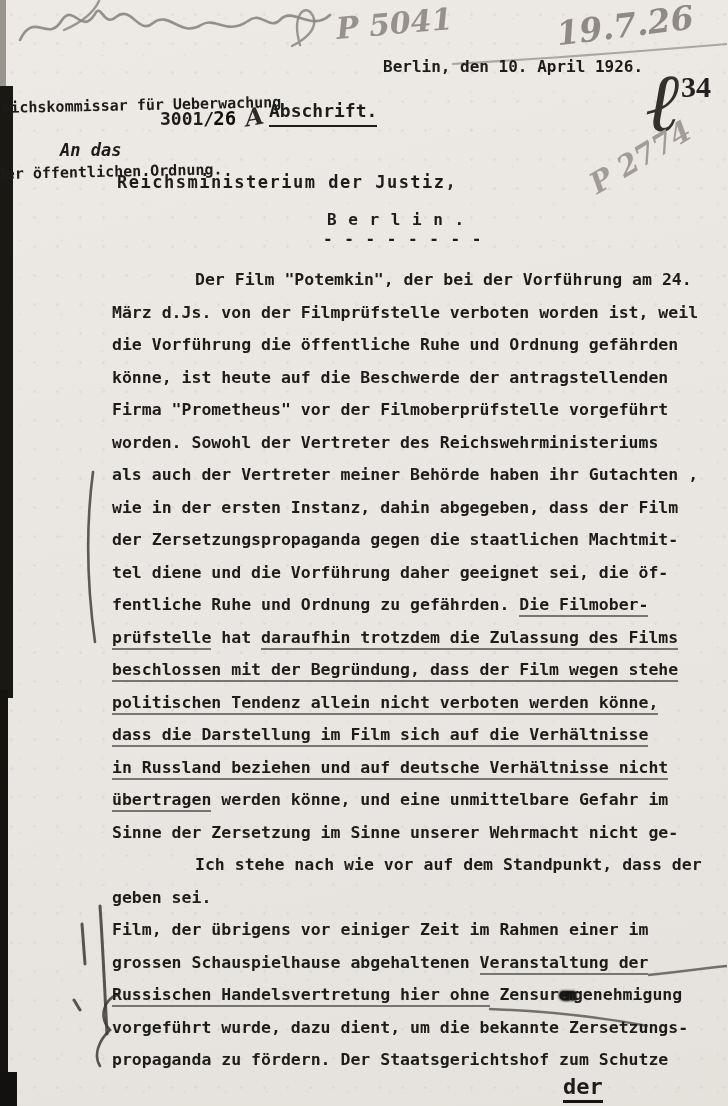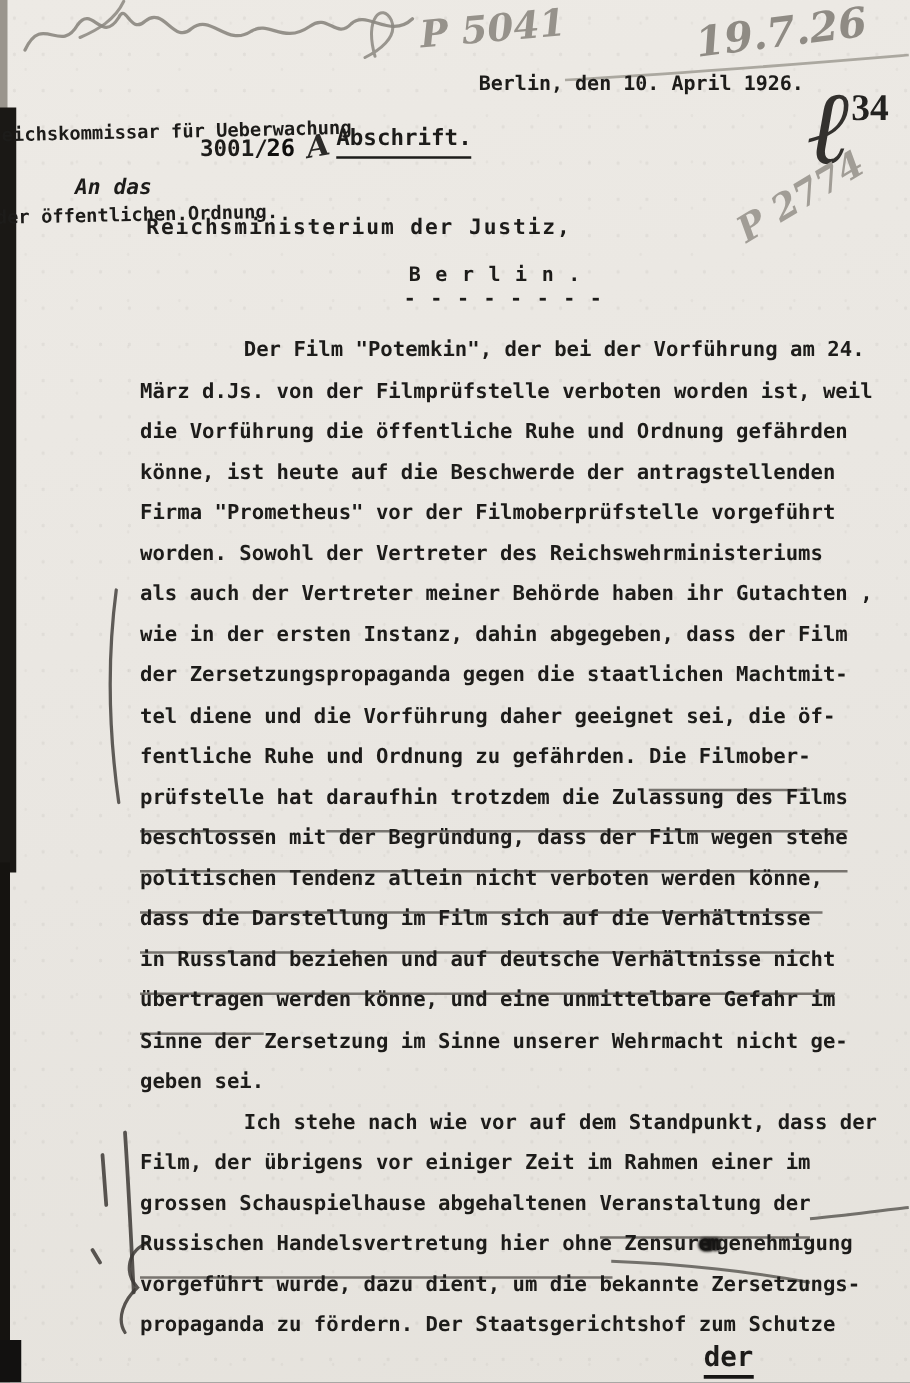--- a/index.html
+++ b/index.html
@@ -41,21 +41,21 @@
   .hw-registry{left:584px;top:140px;font-size:29px;transform:rotate(-31deg);color:#a19d96;}
   
   .an-das{left:60px;top:140px;font-size:17px;font-style:italic;}
   .recipient{left:117px;top:172px;font-size:17px;letter-spacing:1.5px;text-align:right;}
   .city{left:327px;top:210px;font-size:16px;letter-spacing:1px;}
   .city-dashes{left:323px;top:229px;font-size:16px;letter-spacing:1px;}
   
   .body-text{left:112px;top:270px;width:596px;font-size:16.5px;font-weight:bold;}
   .bline{height:32.5px;white-space:pre;}
   .bline.ind{text-indent:83px;}
-  .pu{border-bottom:2.5px solid rgba(88,85,80,0.78);padding-bottom:17px;}
+  .pu{border-bottom:2.5px solid rgba(88,85,80,0.78);padding-bottom:1px;}
   .ov{color:#161514;letter-spacing:-3px;
       text-shadow:0 0 3px #1b1a18,1px 1px 2px #1b1a18,-1px 0 2px #1b1a18;}
   .catchword{left:563px;top:1074px;font-size:22px;border-bottom:3px solid #161514;padding-bottom:1px;}
   svg.overlay{position:absolute;left:0;top:0;pointer-events:none;}
 </style>
 </head>
 <body>
 
 <div class="page">
 
@@ -117,22 +117,22 @@
       <div class="bline"><span>der Zersetzungspropaganda gegen die staatlichen Machtmit-</span></div>
       <div class="bline"><span>tel diene und die Vorführung daher geeignet sei, die öf-</span></div>
       <div class="bline"><span>fentliche Ruhe und Ordnung zu gefährden. </span><span class="pu">Die Filmober-</span></div>
       <div class="bline"><span class="pu">prüfstelle</span><span> hat </span><span class="pu">daraufhin trotzdem die Zulassung des Films</span></div>
       <div class="bline"><span class="pu">beschlossen mit der Begründung, dass der Film wegen stehe</span></div>
       <div class="bline"><span class="pu">politischen Tendenz allein nicht verboten werden könne,</span></div>
       <div class="bline"><span class="pu">dass die Darstellung im Film sich auf die Verhältnisse</span></div>
       <div class="bline"><span class="pu">in Russland beziehen und auf deutsche Verhältnisse nicht</span></div>
       <div class="bline"><span class="pu">übertragen</span><span> werden könne, und eine unmittelbare Gefahr im</span></div>
       <div class="bline"><span>Sinne der Zersetzung im Sinne unserer Wehrmacht nicht ge-</span></div>
+      <div class="bline ind"><span>Ich stehe nach wie vor auf dem Standpunkt, dass der</span></div>
       <div class="bline"><span>geben sei.</span></div>
-      <div class="bline ind"><span>Ich stehe nach wie vor auf dem Standpunkt, dass der</span></div>
       <div class="bline"><span>Film, der übrigens vor einiger Zeit im Rahmen einer im</span></div>
       <div class="bline"><span>grossen Schauspielhause abgehaltenen </span><span class="pu">Veranstaltung der</span></div>
       <div class="bline"><span class="pu">Russischen Handelsvertretung hier ohne</span><span> Zensur</span><span class="ov">em</span><span>genehmigung</span></div>
       <div class="bline"><span>vorgeführt wurde, dazu dient, um die bekannte Zersetzungs-</span></div>
       <div class="bline"><span>propaganda zu fördern. Der Staatsgerichtshof zum Schutze</span></div>
     </div>
 
   <div class="abs catchword typed">der</div>
 
 </div>

